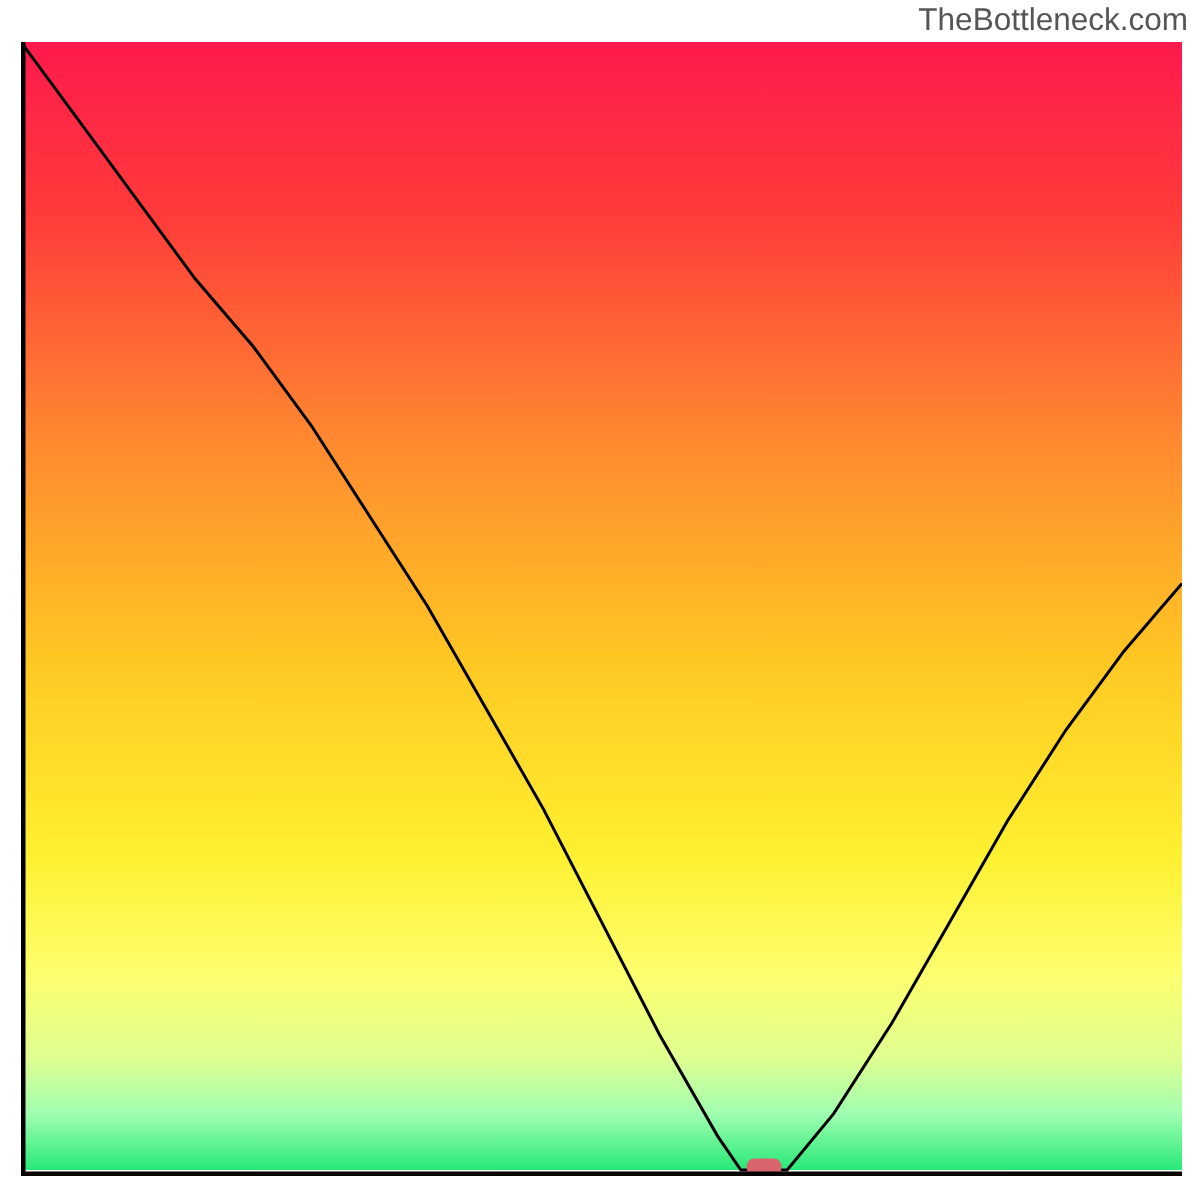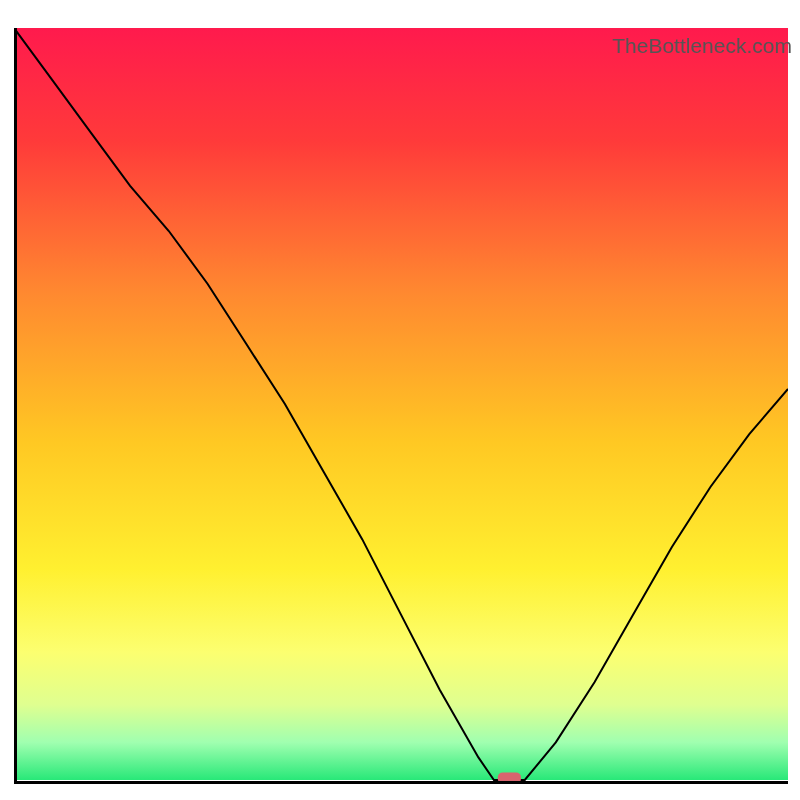--- a/index.html
+++ b/index.html
@@ -16,21 +16,20 @@
     overflow: hidden;
   }
   .watermark {
     position: absolute;
     top: 2px;
     right: 8px;
     font-size: 21px;
     color: #555555;
     font-family: Arial, sans-serif;
     z-index: 10;
-    margin-top: 32px;
   }
   .chart-container {
     position: absolute;
     top: 28px;
     left: 14px;
     width: 774px;
     height: 758px;
   }
   .plot-area {
     position: absolute;

